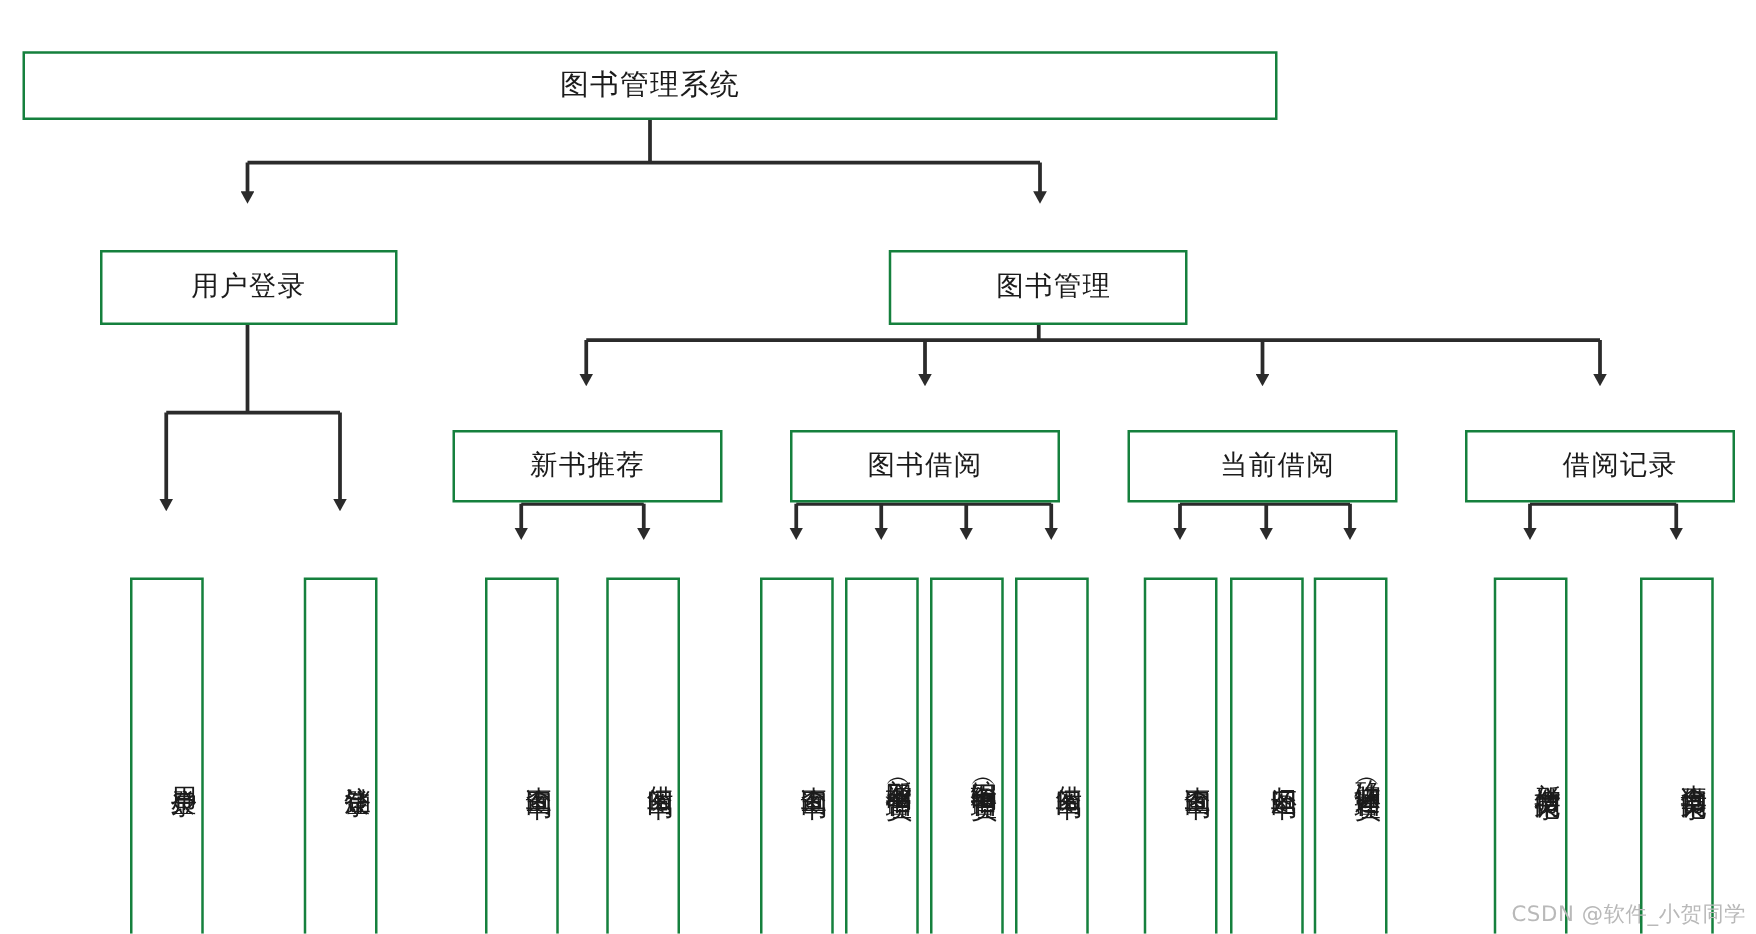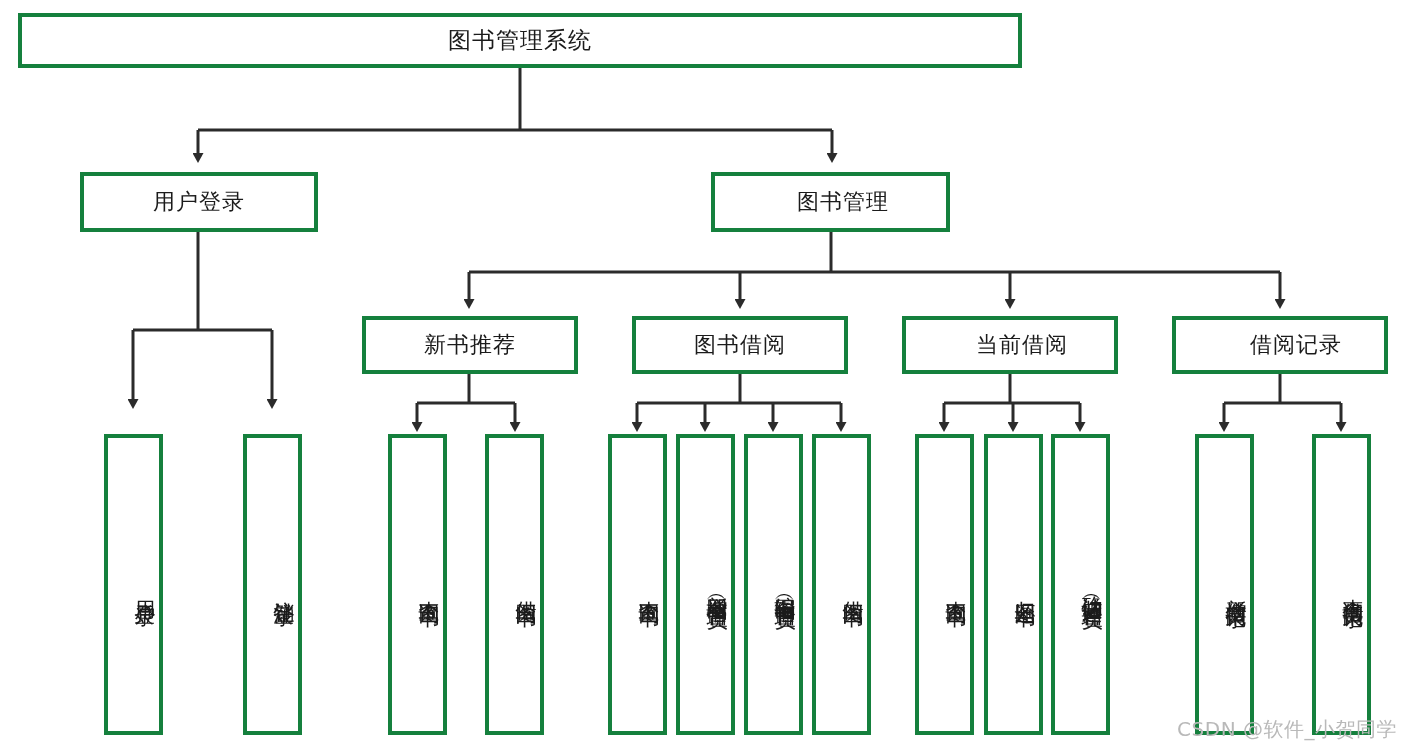--- a/index.html
+++ b/index.html
@@ -21,26 +21,27 @@
     position: absolute;
     left: 0;
     top: 0;
     width: 1405px;
     height: 747px;
     pointer-events: none;
   }
   .node {
     position: absolute;
     box-sizing: border-box;
-    border: 4px solid #15803d;
+    border: 2px solid #15803d;
     background: #ffffff;
     display: flex;
     align-items: center;
     justify-content: center;
     color: #1b1b1b;
+    margin-top: 28px;
   }
   .node.horiz {
     font-size: 22px;
     letter-spacing: 1px;
     line-height: 1.2;
   }
   .node.root {
     font-size: 23px;
   }
   .node.vert {
@@ -55,21 +56,21 @@
   .node.vert .vlabel {
     writing-mode: vertical-rl;
     text-orientation: upright;
     display: block;
     white-space: nowrap;
   }
   .watermark {
     position: absolute;
     right: 8px;
     bottom: 4px;
-    font-size: 20px;
+    font-size: 17px;
     color: #b9b9b9;
     letter-spacing: 0.5px;
     white-space: nowrap;
   }
 </style>
 </head>
 <body>
 
 <div id="canvas">
 

